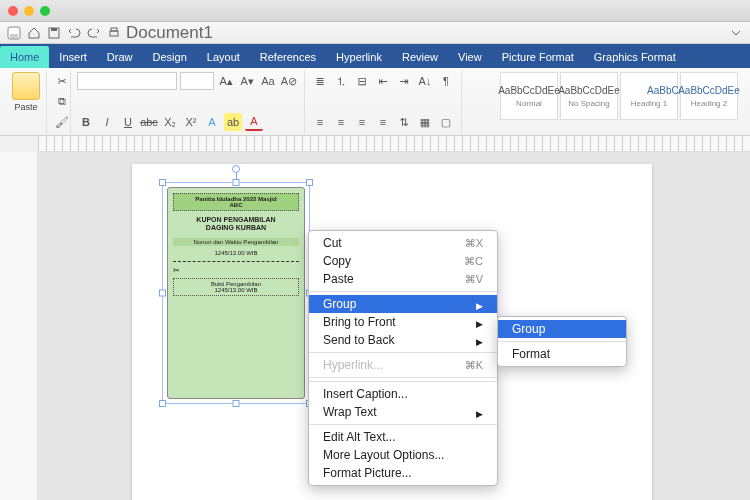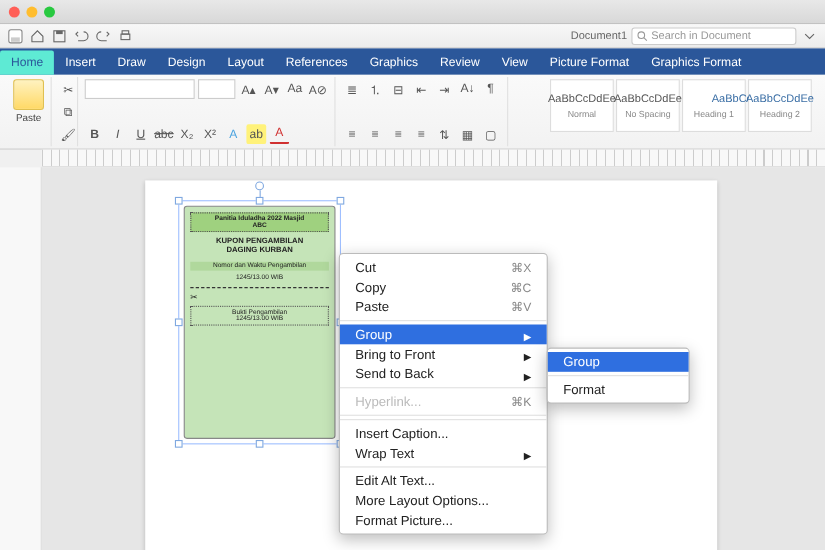--- a/index.html
+++ b/index.html
@@ -5,21 +5,21 @@
 * { margin: 0; padding: 0; box-sizing: border-box; font-family: -apple-system, "Helvetica Neue", Arial, sans-serif; }
 body { background: #f0f0f0; width: 750px; height: 500px; overflow: hidden; font-size: 11px; }
 
 .titlebar { height: 22px; background: linear-gradient(#e8e8e8,#d8d8d8); display: flex; align-items: center; padding: 0 8px; border-bottom: 1px solid #bdbdbd; }
 .traffic { display: flex; gap: 6px; }
 .traffic span { width: 10px; height: 10px; border-radius: 50%; display: inline-block; }
 .t-red { background:#ff5f57;} .t-yel{background:#ffbd2e;} .t-grn{background:#28c940;}
 
 .qat { height: 22px; background: linear-gradient(#f8f8f8,#ececec); display:flex; align-items:center; padding:0 6px; gap:4px; border-bottom:1px solid #ccc;}
 .qat .ic { width:16px; height:16px; display:flex; align-items:center; justify-content:center; color:#555; border-radius:3px;}
-.qat .title { flex:1; text-align:right; color:#666; font-size:10px;}
+.qat .title { flex:1; text-align:left; color:#666; font-size:17px;}
 .qat .search { width:150px; height:16px; border:1px solid #ccc; border-radius:3px; background:#fff; display:flex; align-items:center; padding:0 4px; color:#999; font-size:10px; gap:3px;}
 
 .tabs { height:24px; background:#2b579a; display:flex; align-items:flex-end; color:#fff; font-size:11px;}
 .tab { padding:5px 10px; cursor:default;}
 .tab.active { background:#5eead4; color:#2b579a; border-top-left-radius:2px; border-top-right-radius:2px;}
 
 .ribbon { height:68px; background:linear-gradient(#fafafa,#f2f2f2); border-bottom:1px solid #d0d0d0; display:flex; padding:2px 6px;}
 .rgrp { display:flex; flex-direction:column; justify-content:space-between; padding:2px 6px; border-right:1px solid #e0e0e0;}
 .rgrp .row { display:flex; gap:3px; align-items:center;}
 .rbtn { width:18px; height:18px; display:flex; align-items:center; justify-content:center; color:#555; border-radius:2px; font-size:11px;}
@@ -103,42 +103,35 @@
         <path d="M5 3a4 4 0 000 8h5m0-8l2 2-2 2" fill="none" stroke="#666"></path>
       </svg>
     </div>
   <div class="ic">
       <svg width="14" height="14" viewBox="0 0 14 14">
         <rect x="3" y="5" width="8" height="5" fill="none" stroke="#666"></rect>
         <rect x="4" y="2" width="6" height="3" fill="none" stroke="#666"></rect>
       </svg>
     </div>
   <div class="title">Document1</div>
-  <div class="search">
-    <svg width="10" height="10" viewBox="0 0 10 10">
-        <circle cx="4" cy="4" r="3" fill="none" stroke="#999"></circle>
-        <line x1="6.5" y1="6.5" x2="9" y2="9" stroke="#999"></line>
-      </svg>
-    <span>Search in Document</span>
-  </div>
   <div class="ic">
       <svg width="12" height="12" viewBox="0 0 12 12">
         <path d="M2 4l4 4 4-4" fill="none" stroke="#666"></path>
       </svg>
     </div>
 </div>
 
 <div class="tabs">
   <div class="tab active">Home</div>
   <div class="tab">Insert</div>
   <div class="tab">Draw</div>
   <div class="tab">Design</div>
   <div class="tab">Layout</div>
   <div class="tab">References</div>
-  <div class="tab">Graphics</div>
+  <div class="tab">Hyperlink</div>
   <div class="tab">Review</div>
   <div class="tab">View</div>
   <div class="tab">Picture Format</div>
   <div class="tab">Graphics Format</div>
 </div>
 
 <div class="ribbon">
   <div class="paste">
     <div class="ic"></div>
     <div class="lbl">Paste</div>

